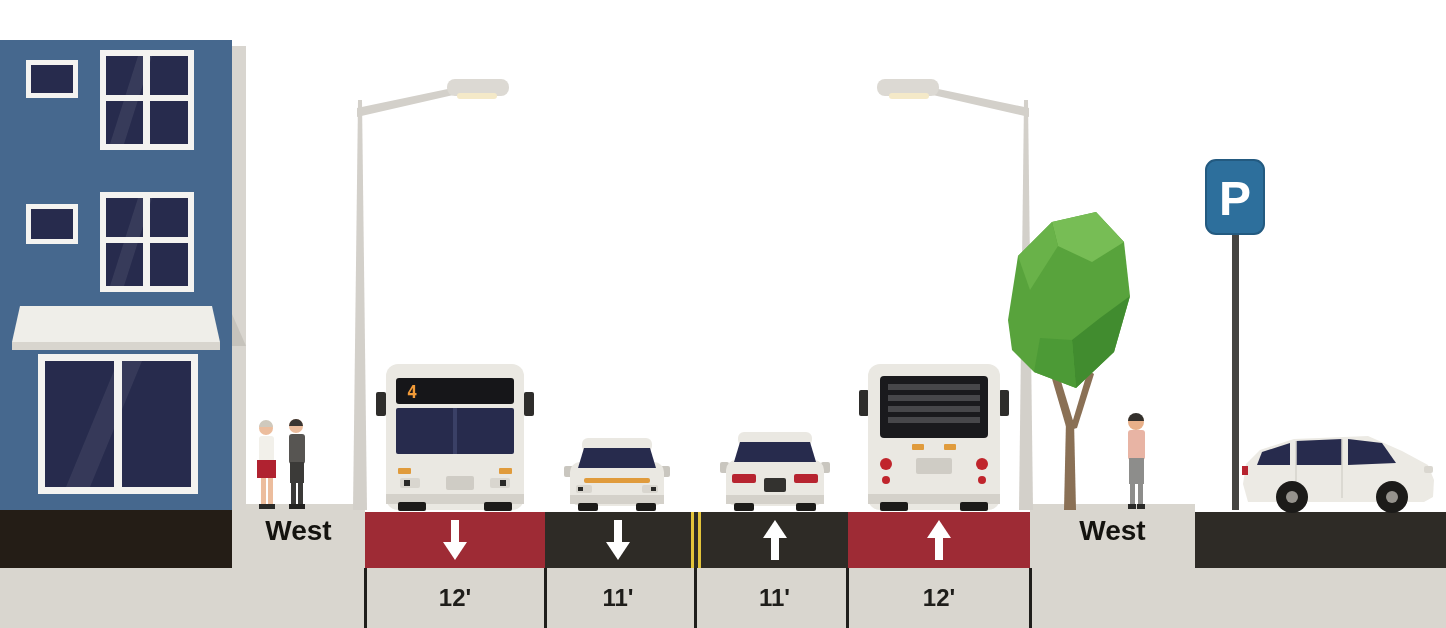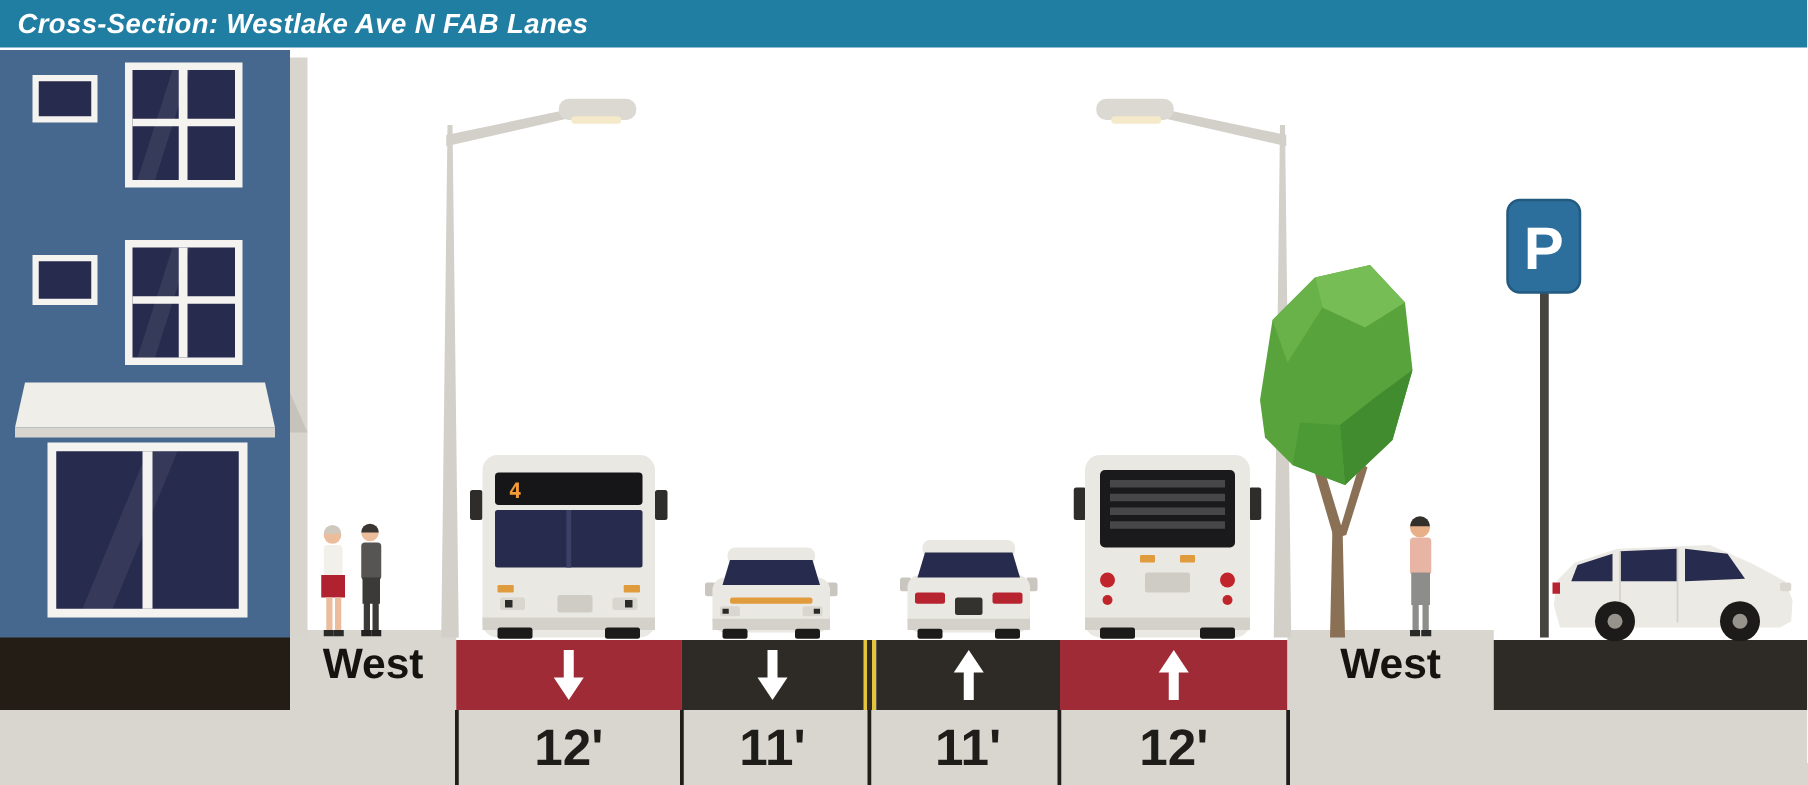--- a/index.html
+++ b/index.html
@@ -27,41 +27,38 @@
     position:absolute; top:512px; height:56px; z-index:1;
     background:linear-gradient(90deg,#e3c43a 0 3px,#2e2b26 3px 7px,#e3c43a 7px 10px);
   }
   .sep {
     position:absolute; top:568px; height:60px; width:3px;
     background:#1f1e1b; z-index:4;
   }
   .mlabel {
     position:absolute; top:568px; height:60px; z-index:4;
     display:flex; align-items:center; justify-content:center;
-    font-weight:700; font-size:41px; color:#1e1d1a;
+    font-weight:700; font-size:24px; color:#1e1d1a;
   }
   .walk-label {
     position:absolute; top:506px; height:50px; z-index:4;
     display:flex; align-items:center; justify-content:center;
-    font-weight:700; font-size:34px; color:#14130f;
+    font-weight:700; font-size:28px; color:#14130f;
   }
   .scene {
     position:absolute; left:0; top:0; width:1446px; height:628px;
     z-index:2; pointer-events:none;
   }
   .arrow-svg { display:block; }
 </style>
 </head>
 <body>
 
 <div id="canvas">
 
-  <div class="header">
-    <span class="header-title">Cross-Section: Westlake Ave N FAB Lanes</span>
-  </div>
 
   <div class="strip" style="left:0;top:504px;width:232px;height:64px;background:#241d16"></div>
   <div class="strip" style="left:232px;top:504px;width:133px;height:64px;background:#d9d6cf"></div>
 
   <div class="lane" style="left:365px;width:180px;background:#9e2b35">
     <svg class="arrow-svg" width="28" height="40" viewBox="0 0 28 40">
         <rect x="10" y="0" width="8" height="24" fill="#fff"></rect>
         <polygon points="2,22 26,22 14,40" fill="#fff"></polygon>
       </svg>
   </div>

